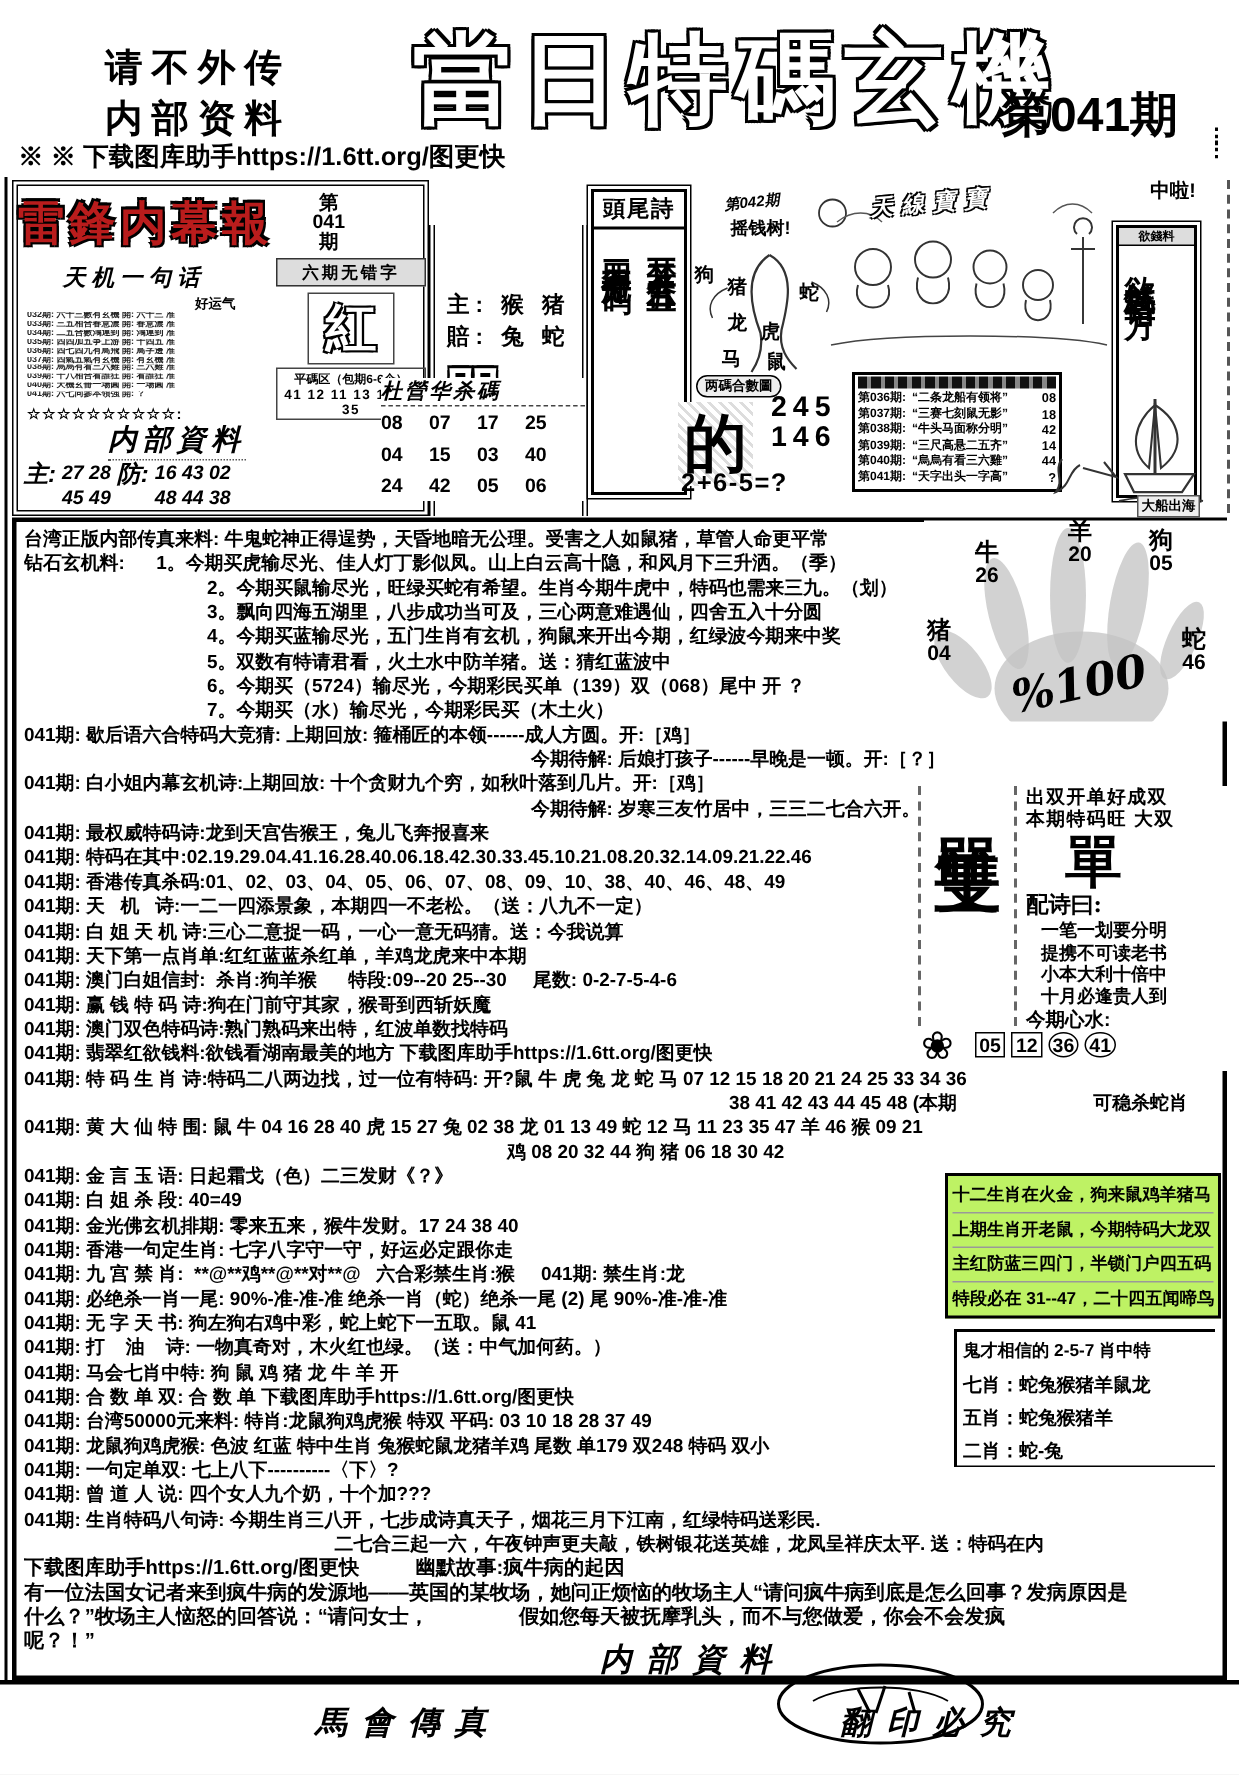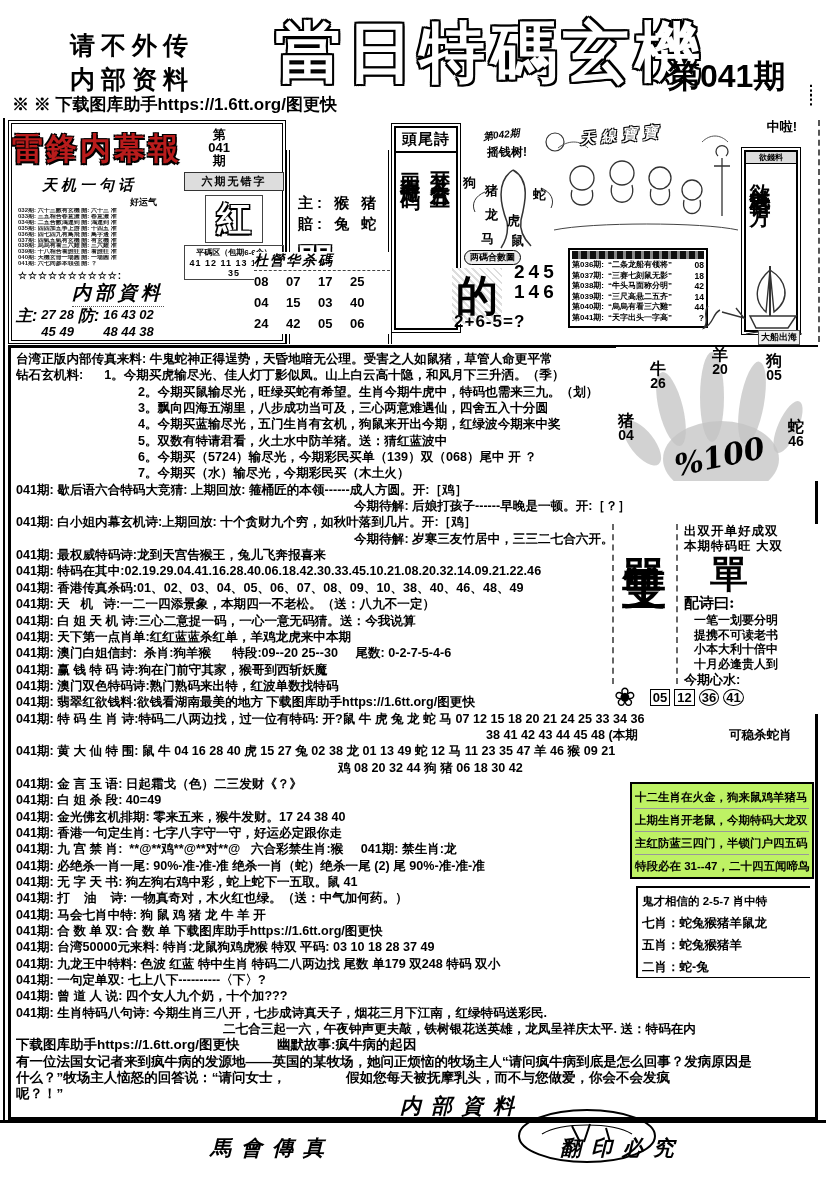--- a/index.html
+++ b/index.html
@@ -398,21 +398,21 @@
         <div class="mline">041期: 白 姐 杀 段: 40=49</div>
         <div class="mline">041期: 金光佛玄机排期: 零来五来，猴牛发财。17 24 38 40</div>
         <div class="mline">041期: 香港一句定生肖: 七字八字守一守，好运必定跟你走</div>
         <div class="mline">041期: 九 宫 禁 肖:  **@**鸡**@**对**@   六合彩禁生肖:猴     041期: 禁生肖:龙</div>
         <div class="mline">041期: 必绝杀一肖一尾: 90%-准-准-准 绝杀一肖（蛇）绝杀一尾 (2) 尾 90%-准-准-准</div>
         <div class="mline">041期: 无 字 天 书: 狗左狗右鸡中彩，蛇上蛇下一五取。鼠 41</div>
         <div class="mline">041期: 打    油    诗: 一物真奇对，木火红也绿。（送：中气加何药。）</div>
         <div class="mline">041期: 马会七肖中特: 狗 鼠 鸡 猪 龙 牛 羊 开</div>
         <div class="mline">041期: 合 数 单 双: 合 数 单 下载图库助手https://1.6tt.org/图更快</div>
         <div class="mline">041期: 台湾50000元来料: 特肖:龙鼠狗鸡虎猴 特双 平码: 03 10 18 28 37 49</div>
-        <div class="mline">041期: 九龙王中特料: 色波 红蓝 特中生肖 特码二八两边找 尾数 单179 双248 特码 双小</div>
+        <div class="mline">041期: 龙鼠狗鸡虎猴: 色波 红蓝 特中生肖 兔猴蛇鼠龙猪羊鸡 尾数 单179 双248 特码 双小</div>
         <div class="mline">041期: 一句定单双: 七上八下----------〈下〉?</div>
         <div class="mline">041期: 曾 道 人 说: 四个女人九个奶，十个加???</div>
         <div class="mline">041期: 生肖特码八句诗: 今期生肖三八开，七步成诗真天子，烟花三月下江南，红绿特码送彩民.</div>
         <div class="mline h">二七合三起一六，午夜钟声更夫敲，铁树银花送英雄，龙凤呈祥庆太平. 送：特码在内</div>
         <div class="mline story">下载图库助手https://1.6tt.org/图更快          幽默故事:疯牛病的起因</div>
         <div class="mline story">有一位法国女记者来到疯牛病的发源地——英国的某牧场，她问正烦恼的牧场主人“请问疯牛病到底是怎么回事？发病原因是</div>
         <div class="mline story">什么？”牧场主人恼怒的回答说：“请问女士，                假如您每天被抚摩乳头，而不与您做爱，你会不会发疯</div>
         <div class="mline story">呢？！”</div>
       </div>
   </div>

